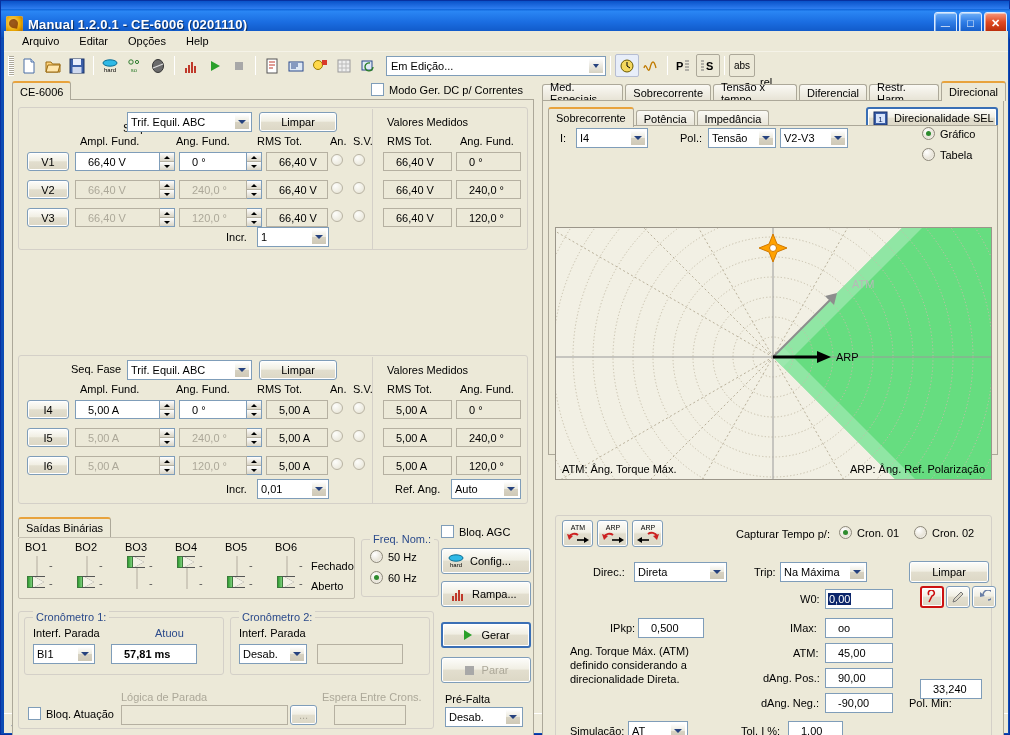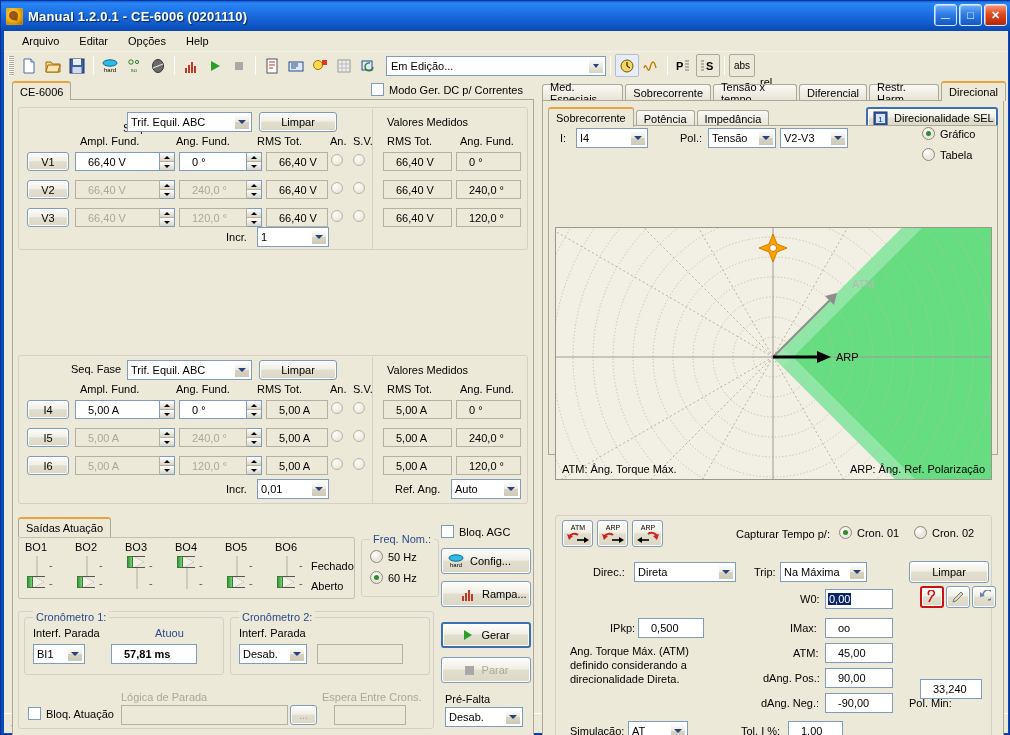--- a/index.html
+++ b/index.html
@@ -12,21 +12,21 @@
   }
   body { background: #0a246a; }
 
   
   #window {
     position: absolute; left:0; top:0; width:1010px; height:735px;
     background: linear-gradient(180deg,#0a53c8 0%,#1762d8 3px,#2f7ef0 8px,#1a5fd0 22px,#0c4bb4 30px);
     border: 1px solid #0831a0;
   }
   #titlebar {
-    position:absolute; left:0; top:0; width:1010px; height:30px;
+    position:absolute; left:0; top:8px; width:1010px; height:30px;
     display:flex; align-items:center;
     background: linear-gradient(180deg,#0e63d8 0%,#2a86f4 8%,#1a6ce0 45%,#0c51bd 90%,#0a46ac 100%);
   }
   #titlebar .app-icon {
     width:17px;height:17px;margin-left:5px;margin-right:5px;
     border-radius:2px;
     background: radial-gradient(circle at 40% 40%, #ffe680, #e8a400 55%, #9a5a00 100%);
     position:relative;
     box-shadow: inset 0 0 1px #fff;
   }
@@ -655,21 +655,21 @@
         <div class="combo" style="position:absolute; left:432px; top:123px; width:70px;">
           <span>Auto</span>
           <span class="arrow">
               <span class="cv"></span>
             </span>
         </div>
       </div>
 
       <div class="tabrow" style="left:14px; top:438px;">
         <div class="tab active">
-          <span>Saídas Atuação</span>
+          <span>Saídas Binárias</span>
         </div>
       </div>
       <div class="abs" style="left:14px; top:458px; width:337px; height:62px; border:1px solid #c5c0b2; border-radius:2px;">
         <div class="bo" style="left:6px; top:3px;">
           <div class="name">BO1</div>
           <div class="sw">
               <div class="stem" style="top:2px;height:21px;"></div>
             <div class="body" style="left:2px; top:22px;">
                 <div class="pad"></div>
                 <div class="arrowhead"></div>
@@ -764,21 +764,21 @@
         <span class="chk"></span>
         <span class="lbl">Bloq. AGC</span>
       </div>
       <div class="btn" style="position:absolute; left:437px; top:469px; width:90px; height:26px; justify-content:flex-start; padding-left:6px; gap:6px;">
         <svg width="16" height="16" viewBox="0 0 16 16">
             <ellipse cx="8" cy="5" rx="7" ry="3.2" fill="#2fb9e6" stroke="#0a6e94"></ellipse>
             <text x="8" y="14" font-size="6" text-anchor="middle" fill="#000" font-family="Liberation Sans">hard</text>
           </svg>
         <span>Config...</span>
       </div>
-      <div class="btn" style="position:absolute; left:437px; top:502px; width:90px; height:26px; justify-content:flex-start; padding-left:18px; gap:6px;">
+      <div class="btn" style="position:absolute; left:437px; top:502px; width:90px; height:26px; justify-content:flex-start; padding-left:8px; gap:6px;">
         <svg width="16" height="16" viewBox="0 0 16 16">
             <rect x="2" y="10" width="2" height="5" fill="#c0392b"></rect>
             <rect x="5" y="7" width="2" height="8" fill="#c0392b"></rect>
             <rect x="8" y="4" width="2" height="11" fill="#c0392b"></rect>
             <rect x="11" y="8" width="2" height="7" fill="#c0392b"></rect>
           </svg>
         <span>Rampa...</span>
       </div>
       <div class="btn" style="position:absolute; left:437px; top:543px; width:90px; height:26px; gap:7px; border:2px solid #3a6fb5;">
         <svg width="12" height="12" viewBox="0 0 12 12">
@@ -799,21 +799,21 @@
             <span class="cv"></span>
           </span>
       </div>
 
       <div class="grp" style="left:14px; top:532px; width:416px; height:118px;"></div>
 
       <div class="grp" style="left:20px; top:538px; width:200px; height:58px;">
         <span class="legend">Cronômetro 1:</span>
         <span class="lbl" style="position:absolute; left:8px; top:9px;">Interf. Parada</span>
         <span class="lbl blue" style="position:absolute; left:130px; top:9px; color:#2b4a8b;">Atuou</span>
-        <div class="combo" style="position:absolute; left:8px; top:26px; width:52px;">
+        <div class="combo" style="position:absolute; left:8px; top:26px; width:62px;">
           <span>BI1</span>
           <span class="arrow">
               <span class="cv"></span>
             </span>
         </div>
         <div class="tbox" style="position:absolute; left:86px; top:26px; width:86px; height:20px; font-weight:bold;">
           <span>57,81 ms</span>
         </div>
       </div>
 
@@ -1020,21 +1020,21 @@
         <div class="abs" style="left:283px; top:10px; display:flex; align-items:center; gap:5px;">
           <span class="radio on"></span>
           <span class="lbl">Cron. 01</span>
         </div>
         <div class="abs" style="left:358px; top:10px; display:flex; align-items:center; gap:5px;">
           <span class="radio"></span>
           <span class="lbl">Cron. 02</span>
         </div>
 
         <span class="lbl" style="position:absolute; left:37px; top:50px;">Direc.:</span>
-        <div class="combo" style="position:absolute; left:78px; top:46px; width:102px;">
+        <div class="combo" style="position:absolute; left:78px; top:46px; width:93px;">
           <span>Direta</span>
           <span class="arrow">
               <span class="cv"></span>
             </span>
         </div>
         <span class="lbl" style="position:absolute; left:198px; top:50px;">Trip:</span>
         <div class="combo" style="position:absolute; left:224px; top:46px; width:87px;">
           <span>Na Máxima</span>
           <span class="arrow">
               <span class="cv"></span>

